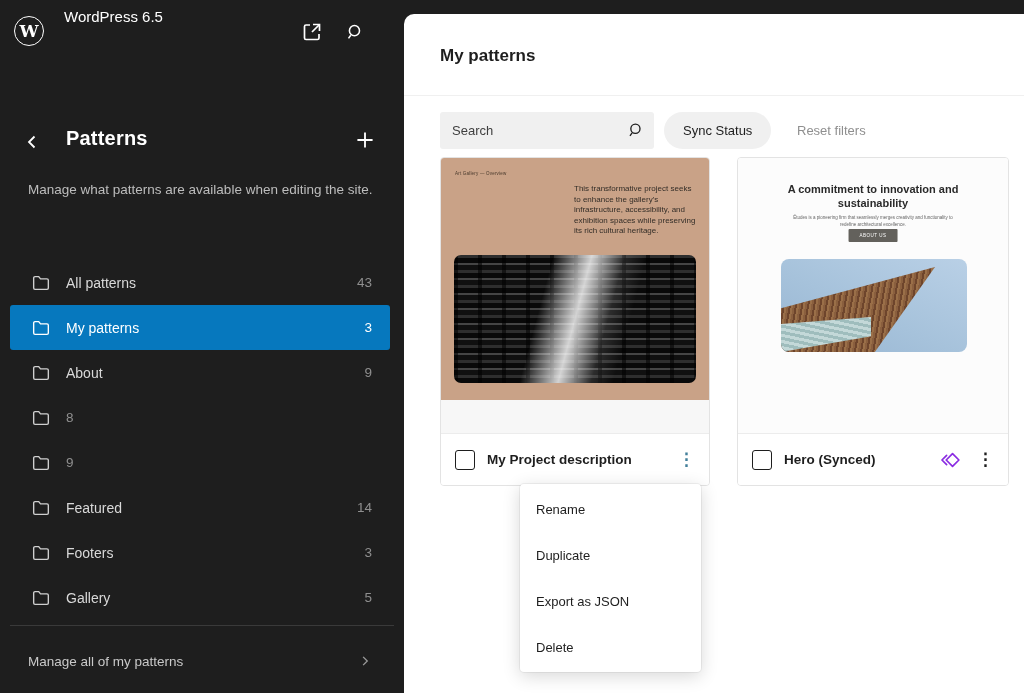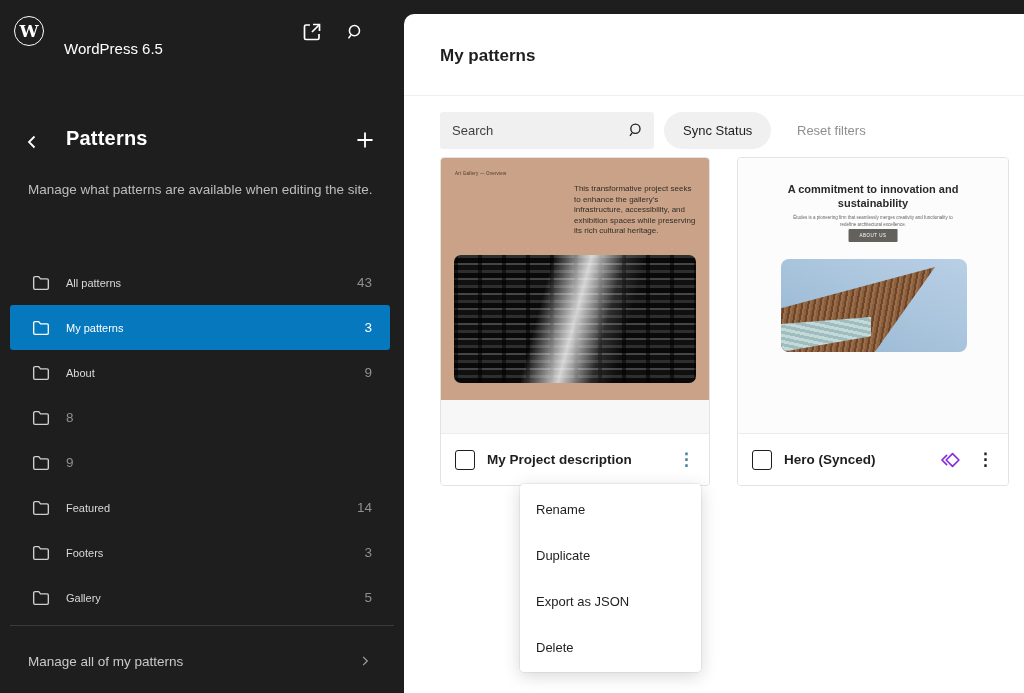--- a/index.html
+++ b/index.html
@@ -3,36 +3,36 @@
 <meta charset="utf-8">
 <style>
   * { margin:0; padding:0; box-sizing:border-box; }
   html,body { width:1024px; height:693px; }
   body { font-family:"Liberation Sans", sans-serif; background:#1e1e1e; position:relative; overflow:hidden; }
 
   
   .logo { position:absolute; left:14px; top:16px; width:30px; height:30px; border:1.6px solid #fff;
           border-radius:50%; color:#fff; display:flex; align-items:center; justify-content:center;
           font-family:"DejaVu Serif", serif; font-size:17px; font-weight:700; }
-  .site-title { position:absolute; left:64px; top:40px; color:#fff; font-size:15px; }
+  .site-title { position:absolute; left:64px; top:8px; color:#fff; font-size:15px; }
   .topbar-icon { position:absolute; color:#fff; }
   .icon-external { left:300px; top:20px; }
   .icon-search-top { left:343px; top:21px; }
 
   
   .back-btn { position:absolute; left:20px; top:129px; color:#fff; }
   .sidebar-title { position:absolute; left:66px; top:127px; color:#fff; font-size:20px; font-weight:700; letter-spacing:.2px; }
   .add-btn { position:absolute; left:352px; top:127px; color:#fff; }
   .sidebar-desc { position:absolute; left:28px; top:179px; width:350px; color:#bdbdbd; font-size:13.5px; line-height:22px; }
 
   .nav { position:absolute; left:10px; top:260px; width:380px; }
   .nav-item { height:45px; display:flex; align-items:center; padding:0 18px 0 20px; gap:14px;
               border-radius:3px; cursor:pointer; }
   .nav-item .fi { color:#cfcfcf; display:flex; }
-  .nav-item .lbl { color:#d9d9d9; font-size:11px; flex:1; }
+  .nav-item .lbl { color:#d9d9d9; font-size:14px; flex:1; }
   .nav-item .cnt { color:#8f8f8f; font-size:13.5px;text-align:right; }
   .nav-item.selected { background:#0678be; }
   .nav-item.selected .lbl, .nav-item.selected .cnt, .nav-item.selected .fi { color:#fff; }
 
   .sidebar-divider { position:absolute; left:10px; top:625px; width:384px; height:1px; background:#3a3a3a; }
   .manage-link { position:absolute; left:0; top:644px; width:404px; height:34px; display:flex;
                  align-items:center; padding:0 30px 0 28px; cursor:pointer; }
   .manage-link .lbl { color:#c9c9c9; font-size:13.5px; flex:1; }
   .manage-link .chev { color:#9a9a9a; display:flex; }
 

